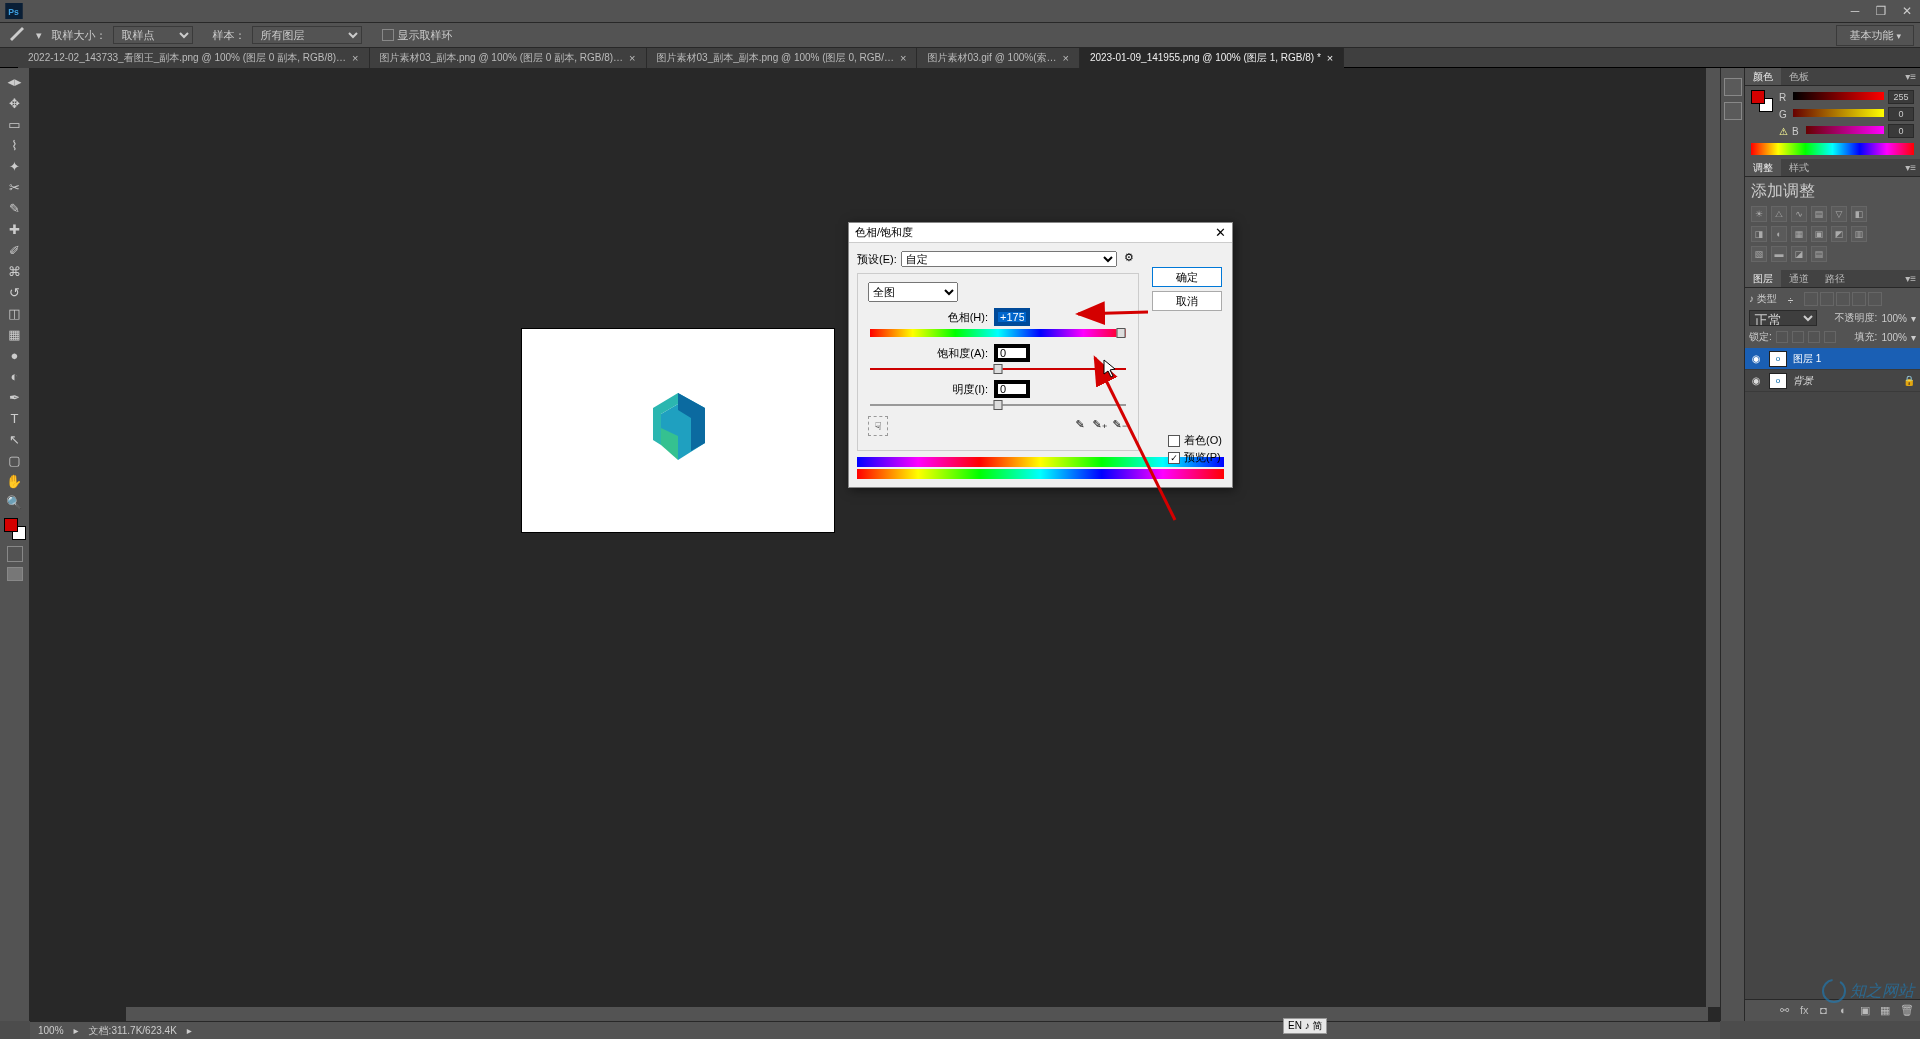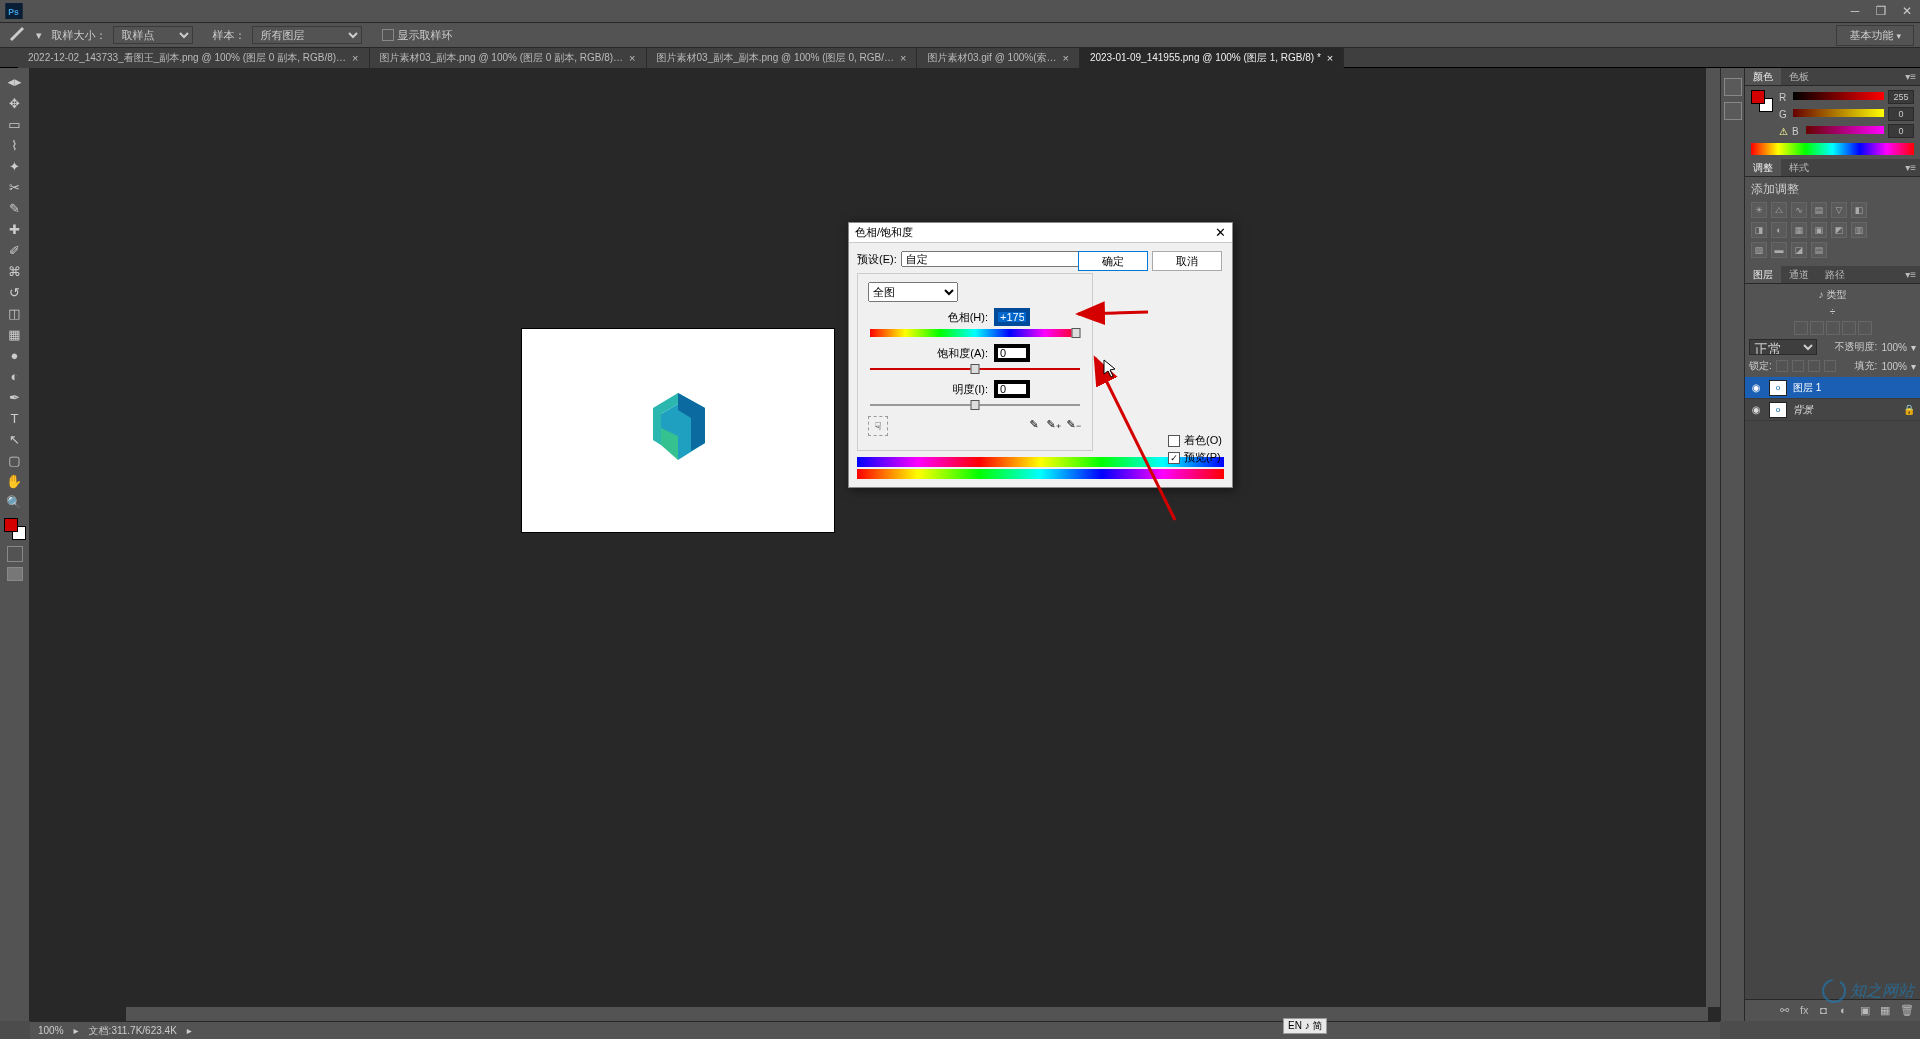--- a/index.html
+++ b/index.html
@@ -62,26 +62,26 @@
 .color-slider { flex: 1; height: 10px; position: relative; }
 .color-slider .track { height: 8px; }
 .color-val { width: 26px; height: 14px; background: #3a3a3a; border: 1px solid #2a2a2a; font-size: 9px; text-align: center; line-height: 12px; }
 .hue-strip { height: 12px; margin-top: 2px; background: linear-gradient(to right,#f00,#ff0,#0f0,#0ff,#00f,#f0f,#f00); }
 .fgbg-mini { position: relative; width: 22px; height: 22px; }
 .fgmini { position: absolute; width: 14px; height: 14px; background: #d40000; border: 1px solid #000; left: 0; top: 0; }
 .bgmini { position: absolute; width: 14px; height: 14px; background: #fff; border: 1px solid #000; right: 0; bottom: 0; }
 .warn-tri { color: #ff9; font-size: 10px; }
 
 .adjust-panel { padding: 4px 6px; font-size: 10px; color: #ccc; }
-.adj-title { font-size: 12px; margin-bottom: 4px; }
+.adj-title { font-size: 16px; margin-bottom: 4px; }
 .adj-icons { display: flex; gap: 4px; flex-wrap: wrap; margin-bottom: 4px; }
 .adj-ic { width: 16px; height: 16px; border: 1px solid #666; background: #5a5a5a; display:flex;align-items:center;justify-content:center;font-size:9px;color:#aaa; }
 
 .layers-panel { flex: 1; display: flex; flex-direction: column; }
-.layers-toolbar { padding: 4px; display: flex; gap: 4px; align-items: center; font-size: 10px; color: #ccc; flex-direction: column; }
+.layers-toolbar { padding: 4px; display: flex; gap: 11px; align-items: flex-end; font-size: 10px; color: #ccc; }
 .layers-select { background: #3e3e3e; border: 1px solid #2a2a2a; color: #ccc; height: 16px; font-size: 14px; flex:1; }
 .layers-filter-icons { display: flex; gap: 2px; }
 .lfi { width: 14px; height: 14px; border: 1px solid #666; background: #555; }
 .layers-blend-row { padding: 0 4px 4px; display: flex; gap: 4px; align-items: center; font-size: 10px; color: #ccc; }
 .layers-lock-row { padding: 0 4px 4px; display: flex; gap: 4px; align-items: center; font-size: 10px; color: #ccc; }
 .lock-ic { width: 12px; height: 12px; border: 1px solid #666; }
 .layer-list { flex: 1; background: #454545; }
 .layer-row { height: 22px; display: flex; align-items: center; gap: 6px; padding: 0 4px; font-size: 10px; color: #ddd; border-bottom: 1px solid #3a3a3a; }
 .layer-row.selected { background: #1a5fb4; color: #fff; }
 .eye-ic { width: 14px; text-align: center; }
@@ -93,21 +93,21 @@
 .status-bar { position: absolute; left: 30px; bottom: 0; height: 18px; right: 200px; background: #535353; border-top: 1px solid #282828; font-size: 10px; color: #ccc; display: flex; align-items: center; padding: 0 8px; gap: 10px; }
 
 
 .dialog { position: absolute; left: 848px; top: 222px; width: 385px; background: #f0f0f0; border: 1px solid #888; box-shadow: 2px 2px 10px rgba(0,0,0,.5); font-size: 11px; color: #000; }
 .dlg-title { height: 20px; background: #fff; border-bottom: 1px solid #ccc; display: flex; align-items: center; padding: 0 6px; }
 .dlg-close { margin-left: auto; cursor: pointer; font-size: 13px; }
 .dlg-body { padding: 8px; position: relative; }
 .preset-row { display: flex; align-items: center; gap: 4px; margin-bottom: 6px; }
 .preset-row select { flex: 1; height: 16px; font-size: 11px; }
 .gear-ic { width: 16px; height: 16px; display: inline-block; text-align: center; }
-.dlg-buttons { position: absolute; right: 10px; top: 8px; display: flex; gap: 4px; padding-left: 24px; }
+.dlg-buttons { position: absolute; right: 10px; top: 24px; display: flex; flex-direction: column; gap: 4px; padding-left: 24px; }
 .dlg-btn { width: 70px; height: 20px; border: 1px solid #0078d7; background: #fff; font-size: 11px; line-height: 18px; text-align: center; }
 .dlg-btn.cancel { border-color: #aaa; }
 .controls-box { border: 1px solid #ccc; padding: 8px 10px 14px; margin-top: 4px; margin-right: 0; background: #f0f0f0; }
 .ctrl-scope { margin-bottom: 6px; }
 .ctrl-scope select { width: 90px; height: 20px; font-size: 11px; }
 .ctrl-row { display: flex; align-items: center; margin: 6px 0 2px; gap: 6px; }
 .ctrl-label { width: 120px; text-align: right; }
 .ctrl-input { width: 36px; height: 18px; border: 4px solid #000000; font-size: 11px; text-align: left; padding: 0 2px; }
 .ctrl-input.selected { background: #0066cc; color: #fff; border-color: #004a99; }
 .ctrl-slider { height: 10px; position: relative; margin: 0 2px 6px; }
@@ -386,21 +386,21 @@
   <div class="dlg-body">
     <div class="dlg-buttons">
       <div class="dlg-btn">确定</div>
       <div class="dlg-btn cancel">取消</div>
     </div>
     <div class="preset-row" style="width:280px">
       <span>预设(E):</span>
       <select><option>自定</option></select>
       <span class="gear-ic">⚙</span>
     </div>
-    <div class="controls-box" style="width:236px">
+    <div class="controls-box" style="width:282px">
       <div class="ctrl-scope"><select><option>全图</option></select></div>
 
       <div class="ctrl-row">
           <span class="ctrl-label">色相(H):</span>
         <input class="ctrl-input selected" value="+175" style="">
         </div>
       <div class="ctrl-slider hue-slider">
           <div class="track"></div>
           <div class="thumb" style="left:98%"></div>
         </div>

